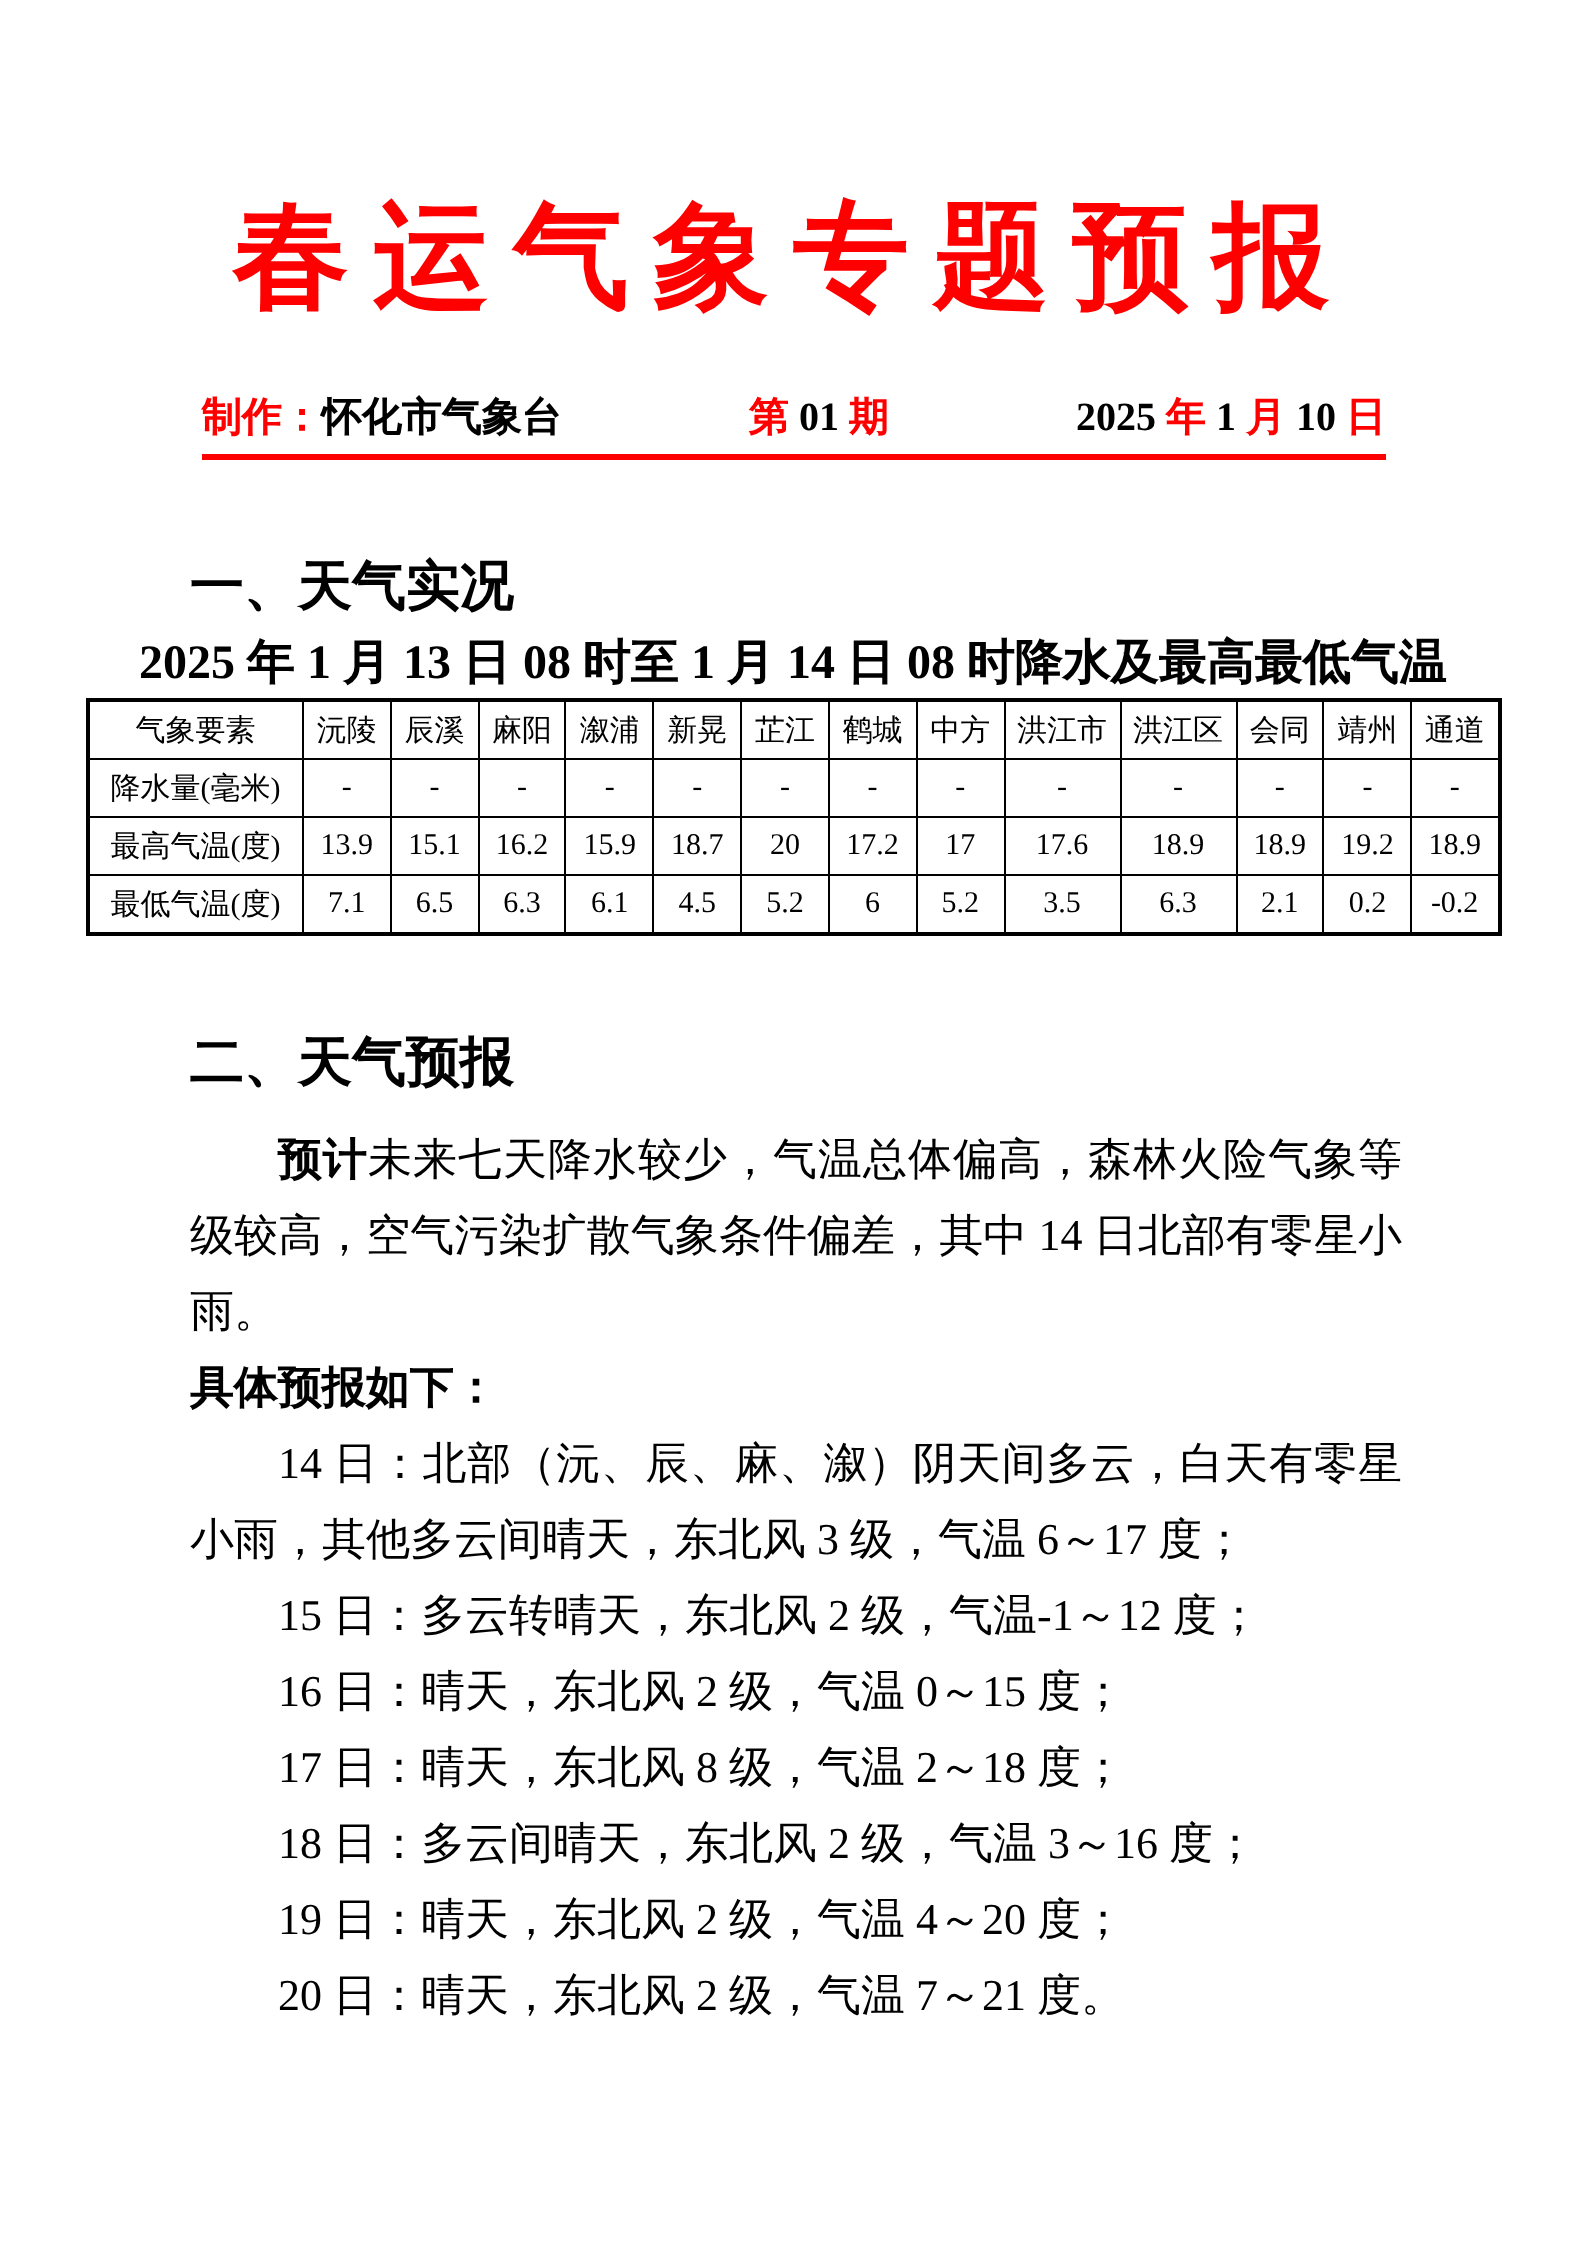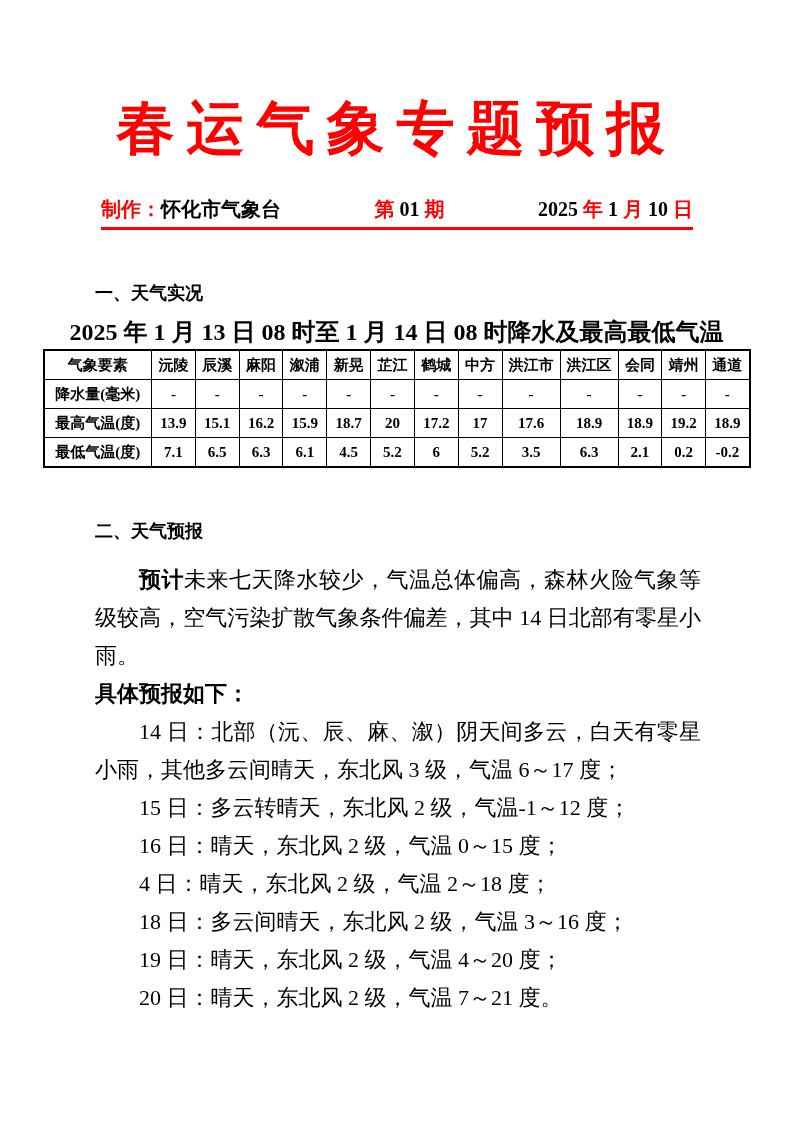--- a/index.html
+++ b/index.html
@@ -34,21 +34,21 @@
     line-height: 26px;
   }
   .byline .red, .red-text { color: var(--accent, #ff0000); }
   .red-rule {
     margin: 5px 100px 0 101px;
     height: 0;
     border-top: 3px solid var(--accent, #ff0000);
   }
   .section-heading {
     margin: 48px 0 0 95px;
-    font-size: 18px;
+    font-size: 27px;
     line-height: 30px;
     font-weight: bold;
     font-family: "Liberation Sans", "DejaVu Sans", sans-serif;
   }
   .table-title {
     margin-top: 13px;
     text-align: center;
     font-weight: bold;
     font-size: 24px;
     line-height: 22px;
@@ -60,21 +60,21 @@
     table-layout: fixed;
     border: 2px solid #000;
     font-size: 15px;
   }
   table.weather th, table.weather td {
     border: 1px solid #000;
     height: 28px;
     text-align: center;
     vertical-align: middle;
     padding: 0 1px;
-    font-weight: bold;
+    font-weight: normal;
     overflow: hidden;
     white-space: nowrap;
   }
   col.col-label { width: 108px; }
   col.col-wide  { width: 58px; }
   .body-text {
     margin: 15px 92px 0 95px;
     font-size: 22px;
     line-height: 38px;
     text-align: justify;
@@ -192,20 +192,20 @@
 
   <h2 class="section-heading">二、天气预报</h2>
 
   <div class="body-text">
     <p class="indent"><span class="bold">预计</span><span>未来七天降水较少，气温总体偏高，森林火险气象等级较高，空气污染扩散气象条件偏差，其中 14 日北部有零星小雨。</span></p>
     <p class="detail-heading">具体预报如下：</p>
     <div id="forecast-list">
         <p class="indent">14 日：北部（沅、辰、麻、溆）阴天间多云，白天有零星小雨，其他多云间晴天，东北风 3 级，气温 6～17 度；</p>
         <p class="indent">15 日：多云转晴天，东北风 2 级，气温-1～12 度；</p>
         <p class="indent">16 日：晴天，东北风 2 级，气温 0～15 度；</p>
-        <p class="indent">4 日：晴天，东北风 2 级，气温 2～18 度；</p>
+        <p class="indent">17 日：晴天，东北风 8 级，气温 2～18 度；</p>
         <p class="indent">18 日：多云间晴天，东北风 2 级，气温 3～16 度；</p>
         <p class="indent">19 日：晴天，东北风 2 级，气温 4～20 度；</p>
         <p class="indent">20 日：晴天，东北风 2 级，气温 7～21 度。</p>
       </div>
   </div>
 
 </div>
 
 </body></html>

